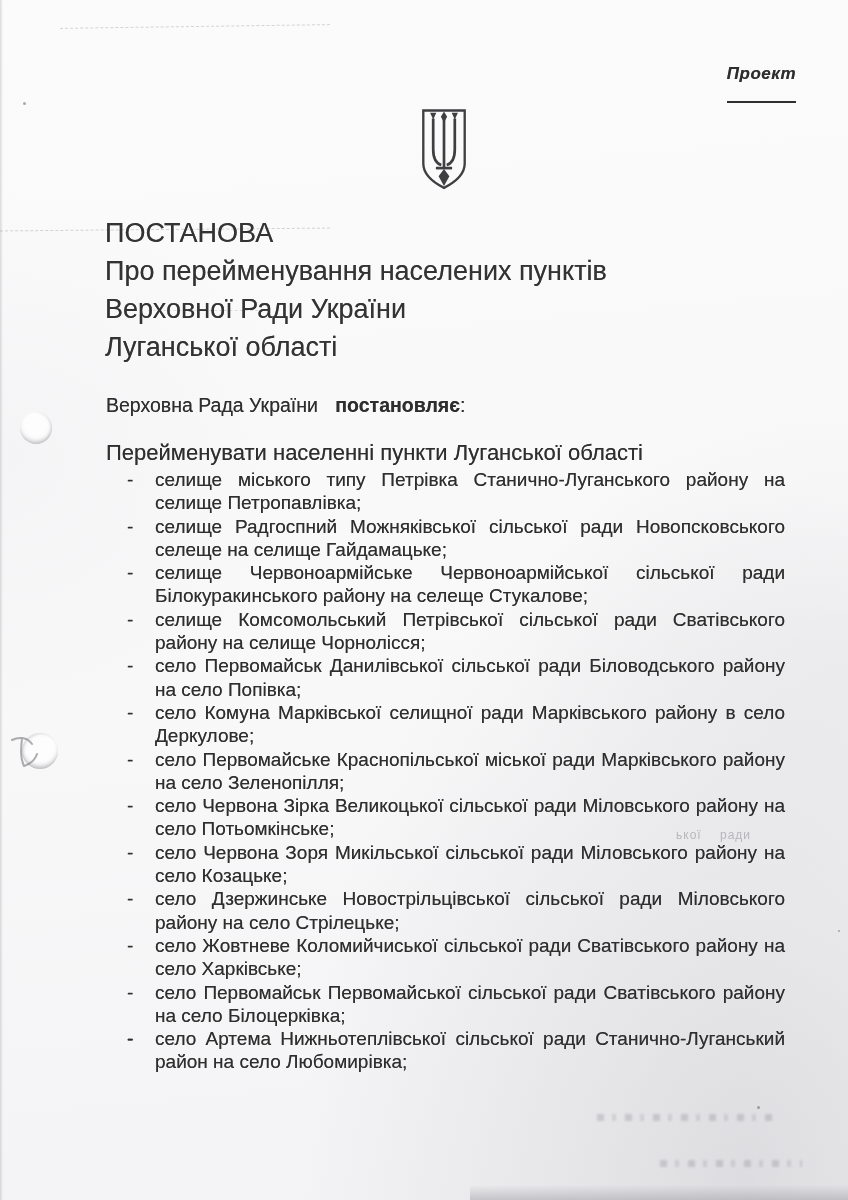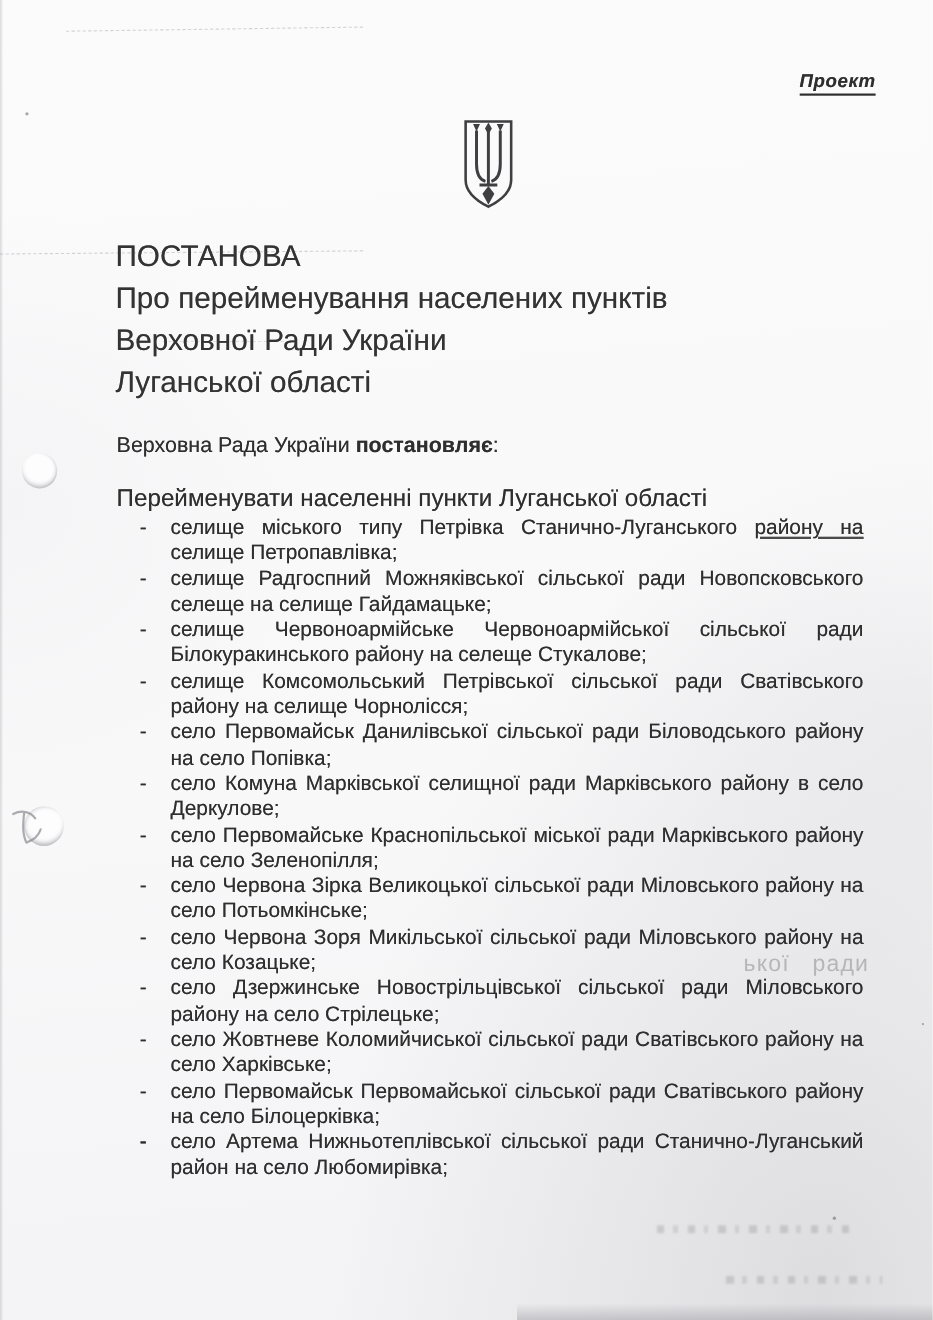--- a/index.html
+++ b/index.html
@@ -22,54 +22,53 @@
   }
   
   .page::before {
     content: ""; position: absolute; left: 0; top: 0; bottom: 0; width: 3px;
     background: linear-gradient(to right, rgba(120,120,125,0.25), transparent);
   }
 
   .watermark {
     position: absolute; top: 64px; right: 52px;
     font-size: 17px; font-weight: bold; font-style: italic;
-    border-bottom: 2px solid #2e2e2e; padding-bottom: 1px;
+    border-bottom: 2px solid #2e2e2e; padding-bottom: 17px;
     letter-spacing: 0.5px;
   }
 
   .emblem { position: absolute; top: 106px; left: 417px; width: 54px; height: 90px; }
 
   .title-block {
     position: absolute; top: 214px; left: 105px; width: 680px;
     font-size: 27px; line-height: 38px; color: #333;
   }
 
   .preamble { position: absolute; top: 394px; left: 106px; font-size: 19.5px; }
-  .preamble b { font-weight: 700; }
+  .preamble b { font-weight: 700; margin-left: 12px; }
 
   .intro { position: absolute; top: 440px; left: 106px; font-size: 22px; }
 
   .rename-list {
     position: absolute; top: 468px; left: 105px; width: 680px;
     list-style: none; font-size: 19px; line-height: 23.3px;
   }
   .rename-list li { position: relative; padding-left: 50px; text-align: justify; }
   .rename-list .dash { position: absolute; left: 22px; top: 0; }
   .pen-underline {
-    text-decoration: underline;
     text-decoration-thickness: 2px;
     text-underline-offset: 3px;
     text-decoration-color: #4a4a4a;
     margin-top: 40px;
   }
 
   
   .ghost-text {
-    position: absolute; top: 865px; left: 676px;
-    font-size: 21px; color: #8d8d93; opacity: 0.55;
+    position: absolute; top: 828px; left: 676px;
+    font-size: 12px; color: #8d8d93; opacity: 0.55;
     filter: blur(0.6px); letter-spacing: 1px; word-spacing: 14px;
     text-shadow: none;
   }
 
   
   .hole { position: absolute; border-radius: 50%; background: #fdfdfe; }
   .hole-1 {
     left: 20px; top: 412px; width: 32px; height: 32px;
     box-shadow: inset 0 -4px 5px -2px rgba(130,130,136,0.55),
                 inset -2px 0 3px -1px rgba(160,160,166,0.35);

